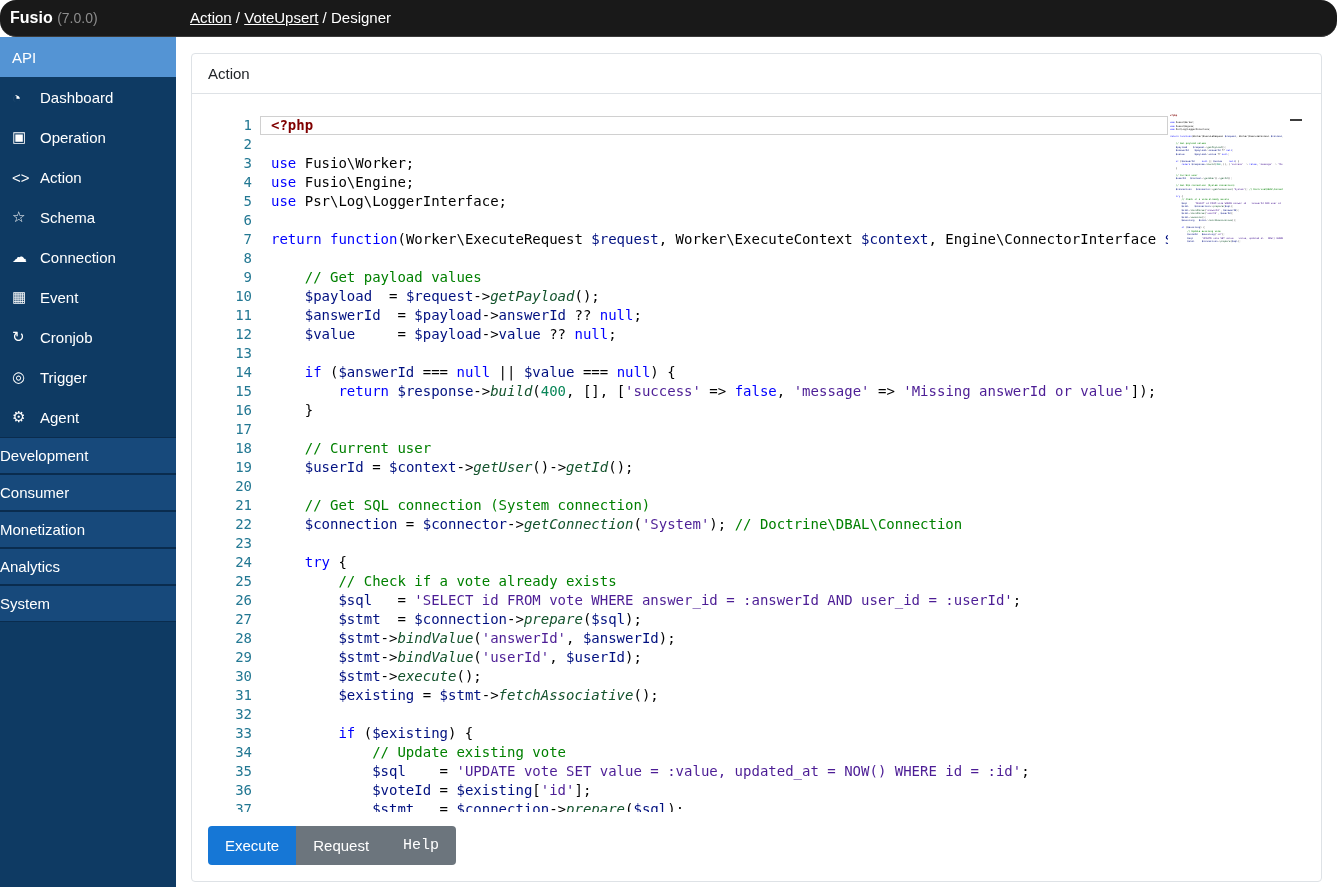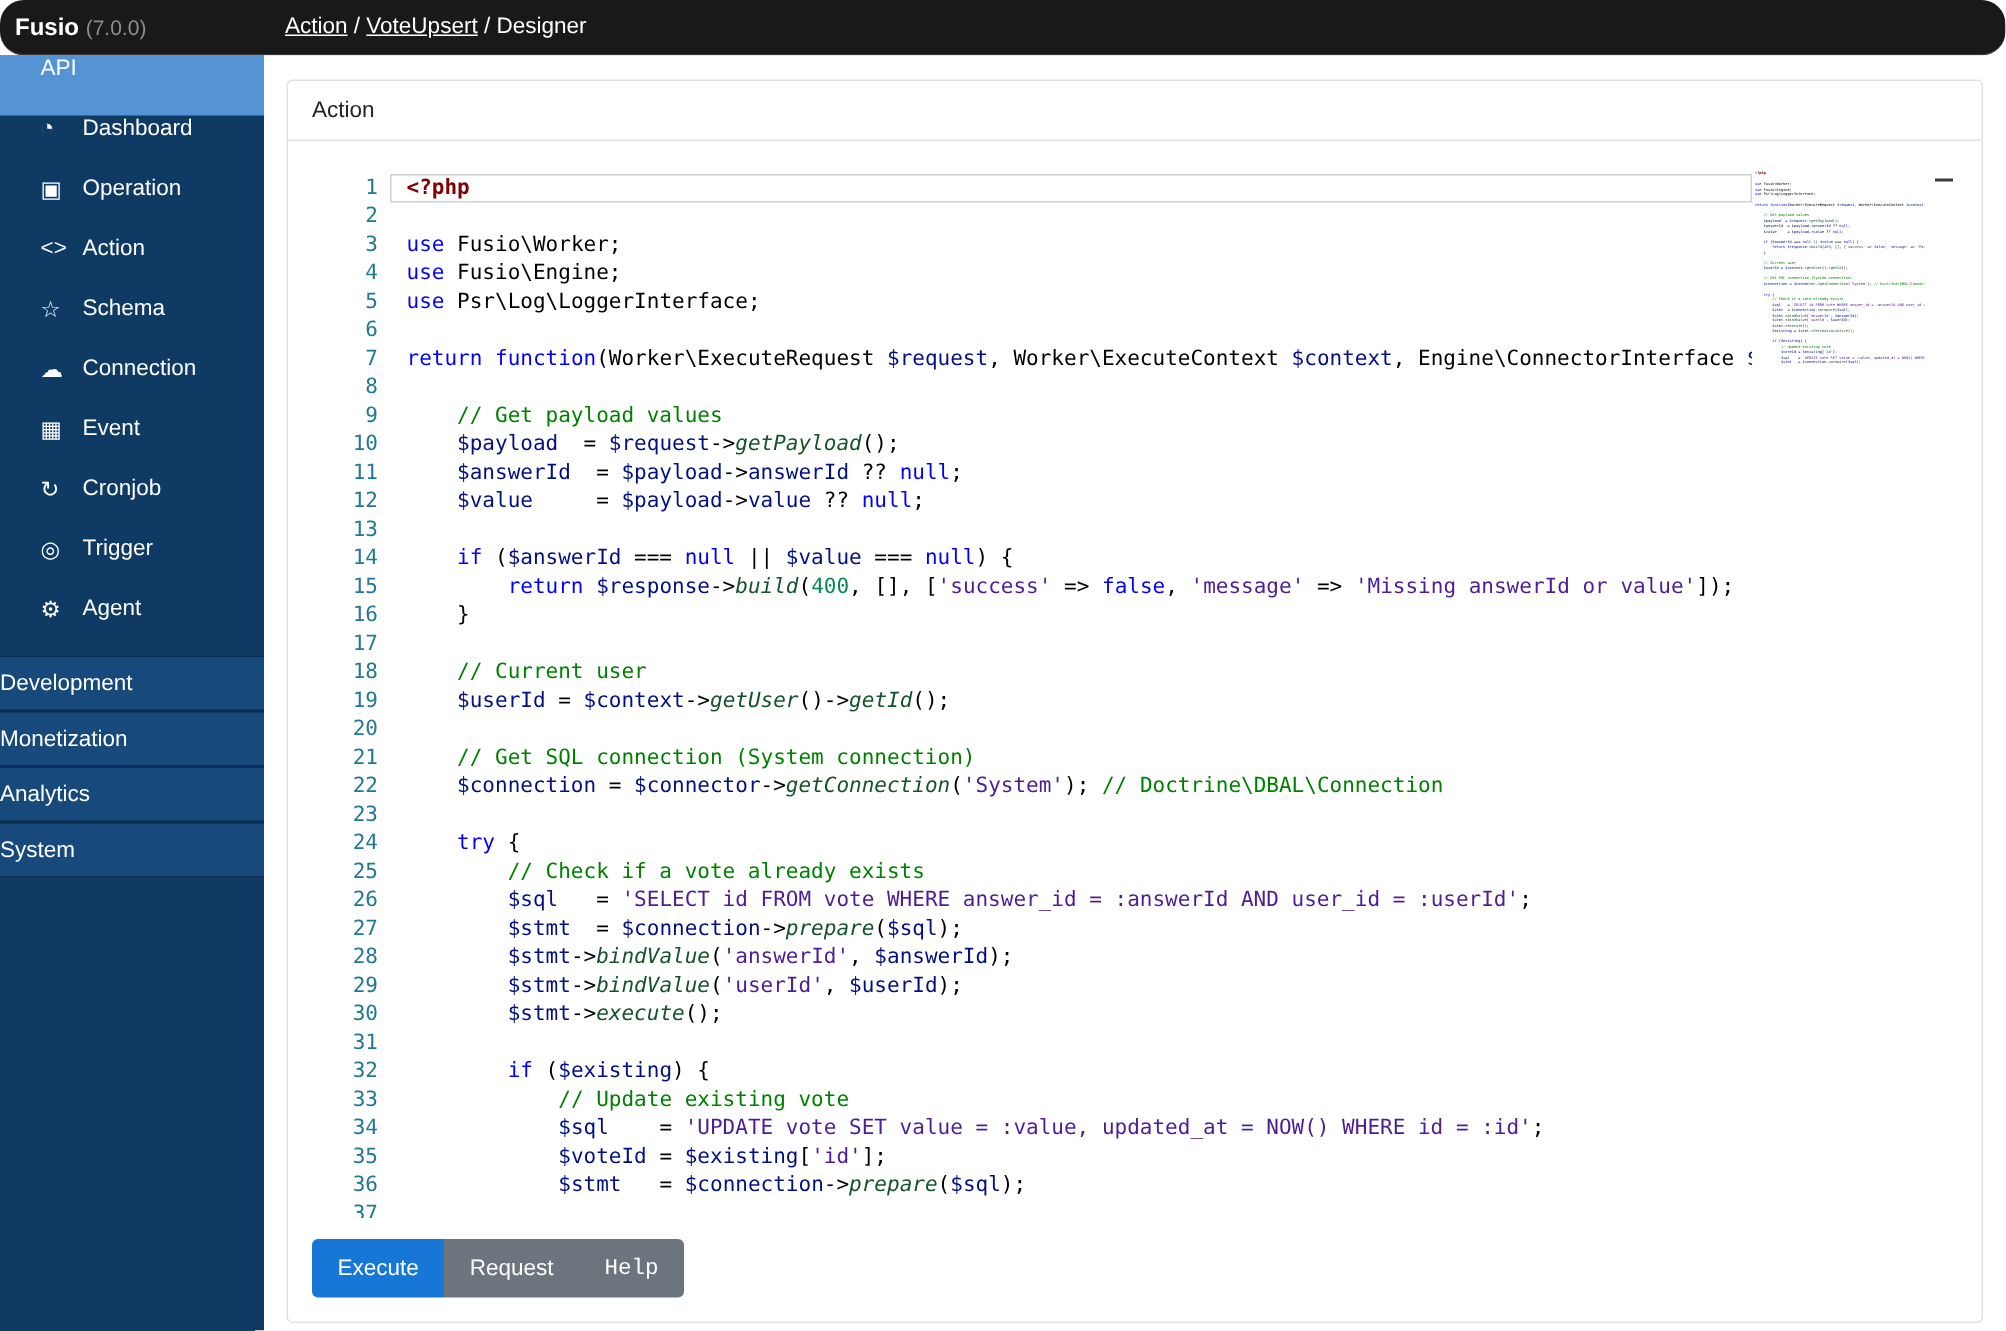--- a/index.html
+++ b/index.html
@@ -11,21 +11,21 @@
     border-bottom:1px solid #3a3a3a;border-radius:16px; }
   .brand { position:absolute; left:10px; top:0; line-height:36px; font-size:16px; font-weight:bold; }
   .brand .ver { color:#8d8d8d; font-weight:normal; font-size:14px; }
   .breadcrumb { position:absolute; left:190px; top:0; line-height:36px; font-size:15px; color:#fff; }
   .bc-link { text-decoration:underline; cursor:pointer; }
   .bc-current { text-decoration:none; }
 
   
   .app { display:flex; height:850px; }
   .sidebar { width:176px; background:var(--c-sidebar,#0e3a63); height:100%; flex:0 0 176px; }
-  .nav-item { height:40px; display:flex; padding:0 27px;
+  .nav-item { height:40px; display:flex; align-items:center; padding:0 12px;
     color:#fff; font-size:15px; cursor:pointer; }
   .nav-item.active { background:var(--c-active,#5494d4); }
   .nav-icon { width:22px; margin-right:6px; font-size:15px; text-align:left; }
   .nav-section { height:37px; line-height:35px; padding:0 0; color:#fff; font-size:15px;
     background:var(--c-section,#17497b); border-top:1px solid #0a2c4e;
     border-bottom:1px solid #0a2c4e; cursor:pointer; }
 
   .main { flex:1; padding:16px 15px; background:#fff; }
   .card { border:1px solid #dee2e6; border-radius:4px; background:#fff; }
   .card-header { padding:11px 16px; border-bottom:1px solid #dee2e6; font-size:15px; color:#212529; }
@@ -110,20 +110,21 @@
         </div>
         <div class="nav-item">
           <span class="nav-icon">◎</span>
           <span>Trigger</span>
         </div>
         <div class="nav-item">
           <span class="nav-icon">⚙</span>
           <span>Agent</span>
         </div>
         <div class="nav-section">Development</div>
+        <div class="nav-section">Consumer</div>
         <div class="nav-section">Monetization</div>
         <div class="nav-section">Analytics</div>
         <div class="nav-section">System</div>
       </div>
   </div>
 
   <div class="main">
     <div class="card">
       <div class="card-header">Action</div>
       <div class="card-body">
@@ -194,20 +195,21 @@
                 <div class="cl"><span class="tk-d">    </span><span class="tk-c">// Get SQL connection (System connection)</span></div>
                 <div class="cl"><span class="tk-d">    </span><span class="tk-v">$connection</span><span class="tk-d"> = </span><span class="tk-v">$connector</span><span class="tk-d">-&gt;</span><span class="tk-f">getConnection</span><span class="tk-d">(</span><span class="tk-s">'System'</span><span class="tk-d">); </span><span class="tk-c">// Doctrine\DBAL\Connection</span></div>
                 <div class="cl">&nbsp;</div>
                 <div class="cl"><span class="tk-d">    </span><span class="tk-k">try</span><span class="tk-d"> {</span></div>
                 <div class="cl"><span class="tk-d">        </span><span class="tk-c">// Check if a vote already exists</span></div>
                 <div class="cl"><span class="tk-d">        </span><span class="tk-v">$sql</span><span class="tk-d">   = </span><span class="tk-s">'SELECT id FROM vote WHERE answer_id = :answerId AND user_id = :userId'</span><span class="tk-d">;</span></div>
                 <div class="cl"><span class="tk-d">        </span><span class="tk-v">$stmt</span><span class="tk-d">  = </span><span class="tk-v">$connection</span><span class="tk-d">-&gt;</span><span class="tk-f">prepare</span><span class="tk-d">(</span><span class="tk-v">$sql</span><span class="tk-d">);</span></div>
                 <div class="cl"><span class="tk-d">        </span><span class="tk-v">$stmt</span><span class="tk-d">-&gt;</span><span class="tk-f">bindValue</span><span class="tk-d">(</span><span class="tk-s">'answerId'</span><span class="tk-d">, </span><span class="tk-v">$answerId</span><span class="tk-d">);</span></div>
                 <div class="cl"><span class="tk-d">        </span><span class="tk-v">$stmt</span><span class="tk-d">-&gt;</span><span class="tk-f">bindValue</span><span class="tk-d">(</span><span class="tk-s">'userId'</span><span class="tk-d">, </span><span class="tk-v">$userId</span><span class="tk-d">);</span></div>
                 <div class="cl"><span class="tk-d">        </span><span class="tk-v">$stmt</span><span class="tk-d">-&gt;</span><span class="tk-f">execute</span><span class="tk-d">();</span></div>
+                <div class="cl"><span class="tk-d">        </span><span class="tk-v">$existing</span><span class="tk-d"> = </span><span class="tk-v">$stmt</span><span class="tk-d">-&gt;</span><span class="tk-f">fetchAssociative</span><span class="tk-d">();</span></div>
                 <div class="cl">&nbsp;</div>
                 <div class="cl"><span class="tk-d">        </span><span class="tk-k">if</span><span class="tk-d"> (</span><span class="tk-v">$existing</span><span class="tk-d">) {</span></div>
                 <div class="cl"><span class="tk-d">            </span><span class="tk-c">// Update existing vote</span></div>
                 <div class="cl"><span class="tk-d">            </span><span class="tk-v">$sql</span><span class="tk-d">    = </span><span class="tk-s">'UPDATE vote SET value = :value, updated_at = NOW() WHERE id = :id'</span><span class="tk-d">;</span></div>
                 <div class="cl"><span class="tk-d">            </span><span class="tk-v">$voteId</span><span class="tk-d"> = </span><span class="tk-v">$existing</span><span class="tk-d">[</span><span class="tk-s">'id'</span><span class="tk-d">];</span></div>
                 <div class="cl"><span class="tk-d">            </span><span class="tk-v">$stmt</span><span class="tk-d">   = </span><span class="tk-v">$connection</span><span class="tk-d">-&gt;</span><span class="tk-f">prepare</span><span class="tk-d">(</span><span class="tk-v">$sql</span><span class="tk-d">);</span></div>
               </div>
           </div>
           <div class="minimap">
             <div>

